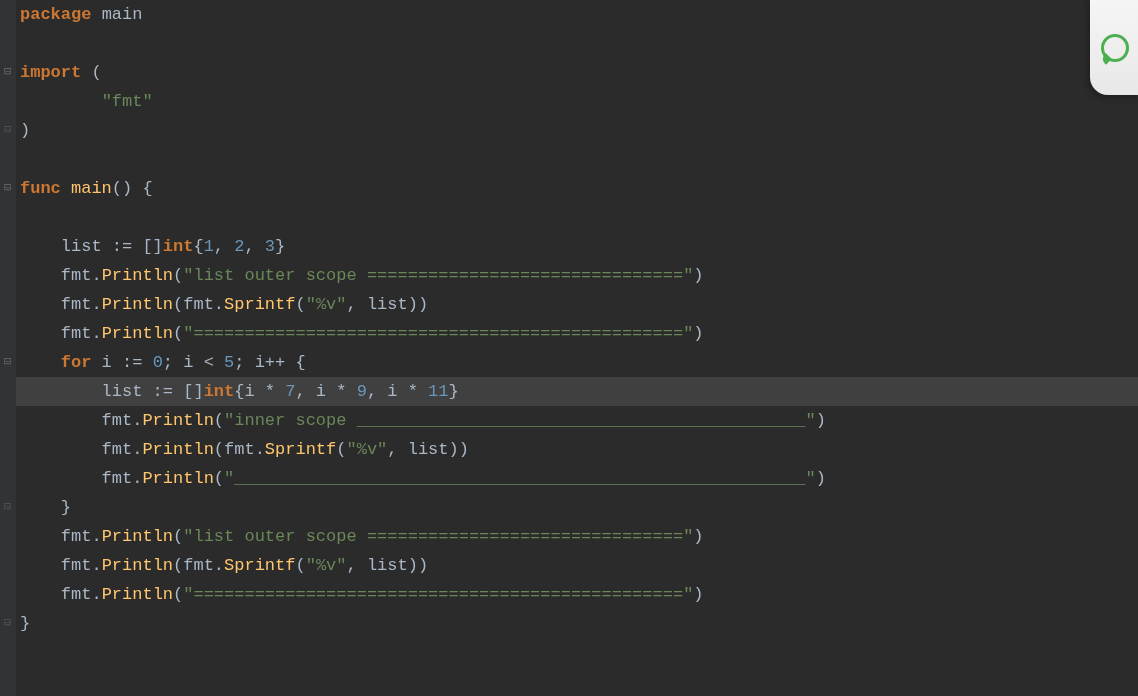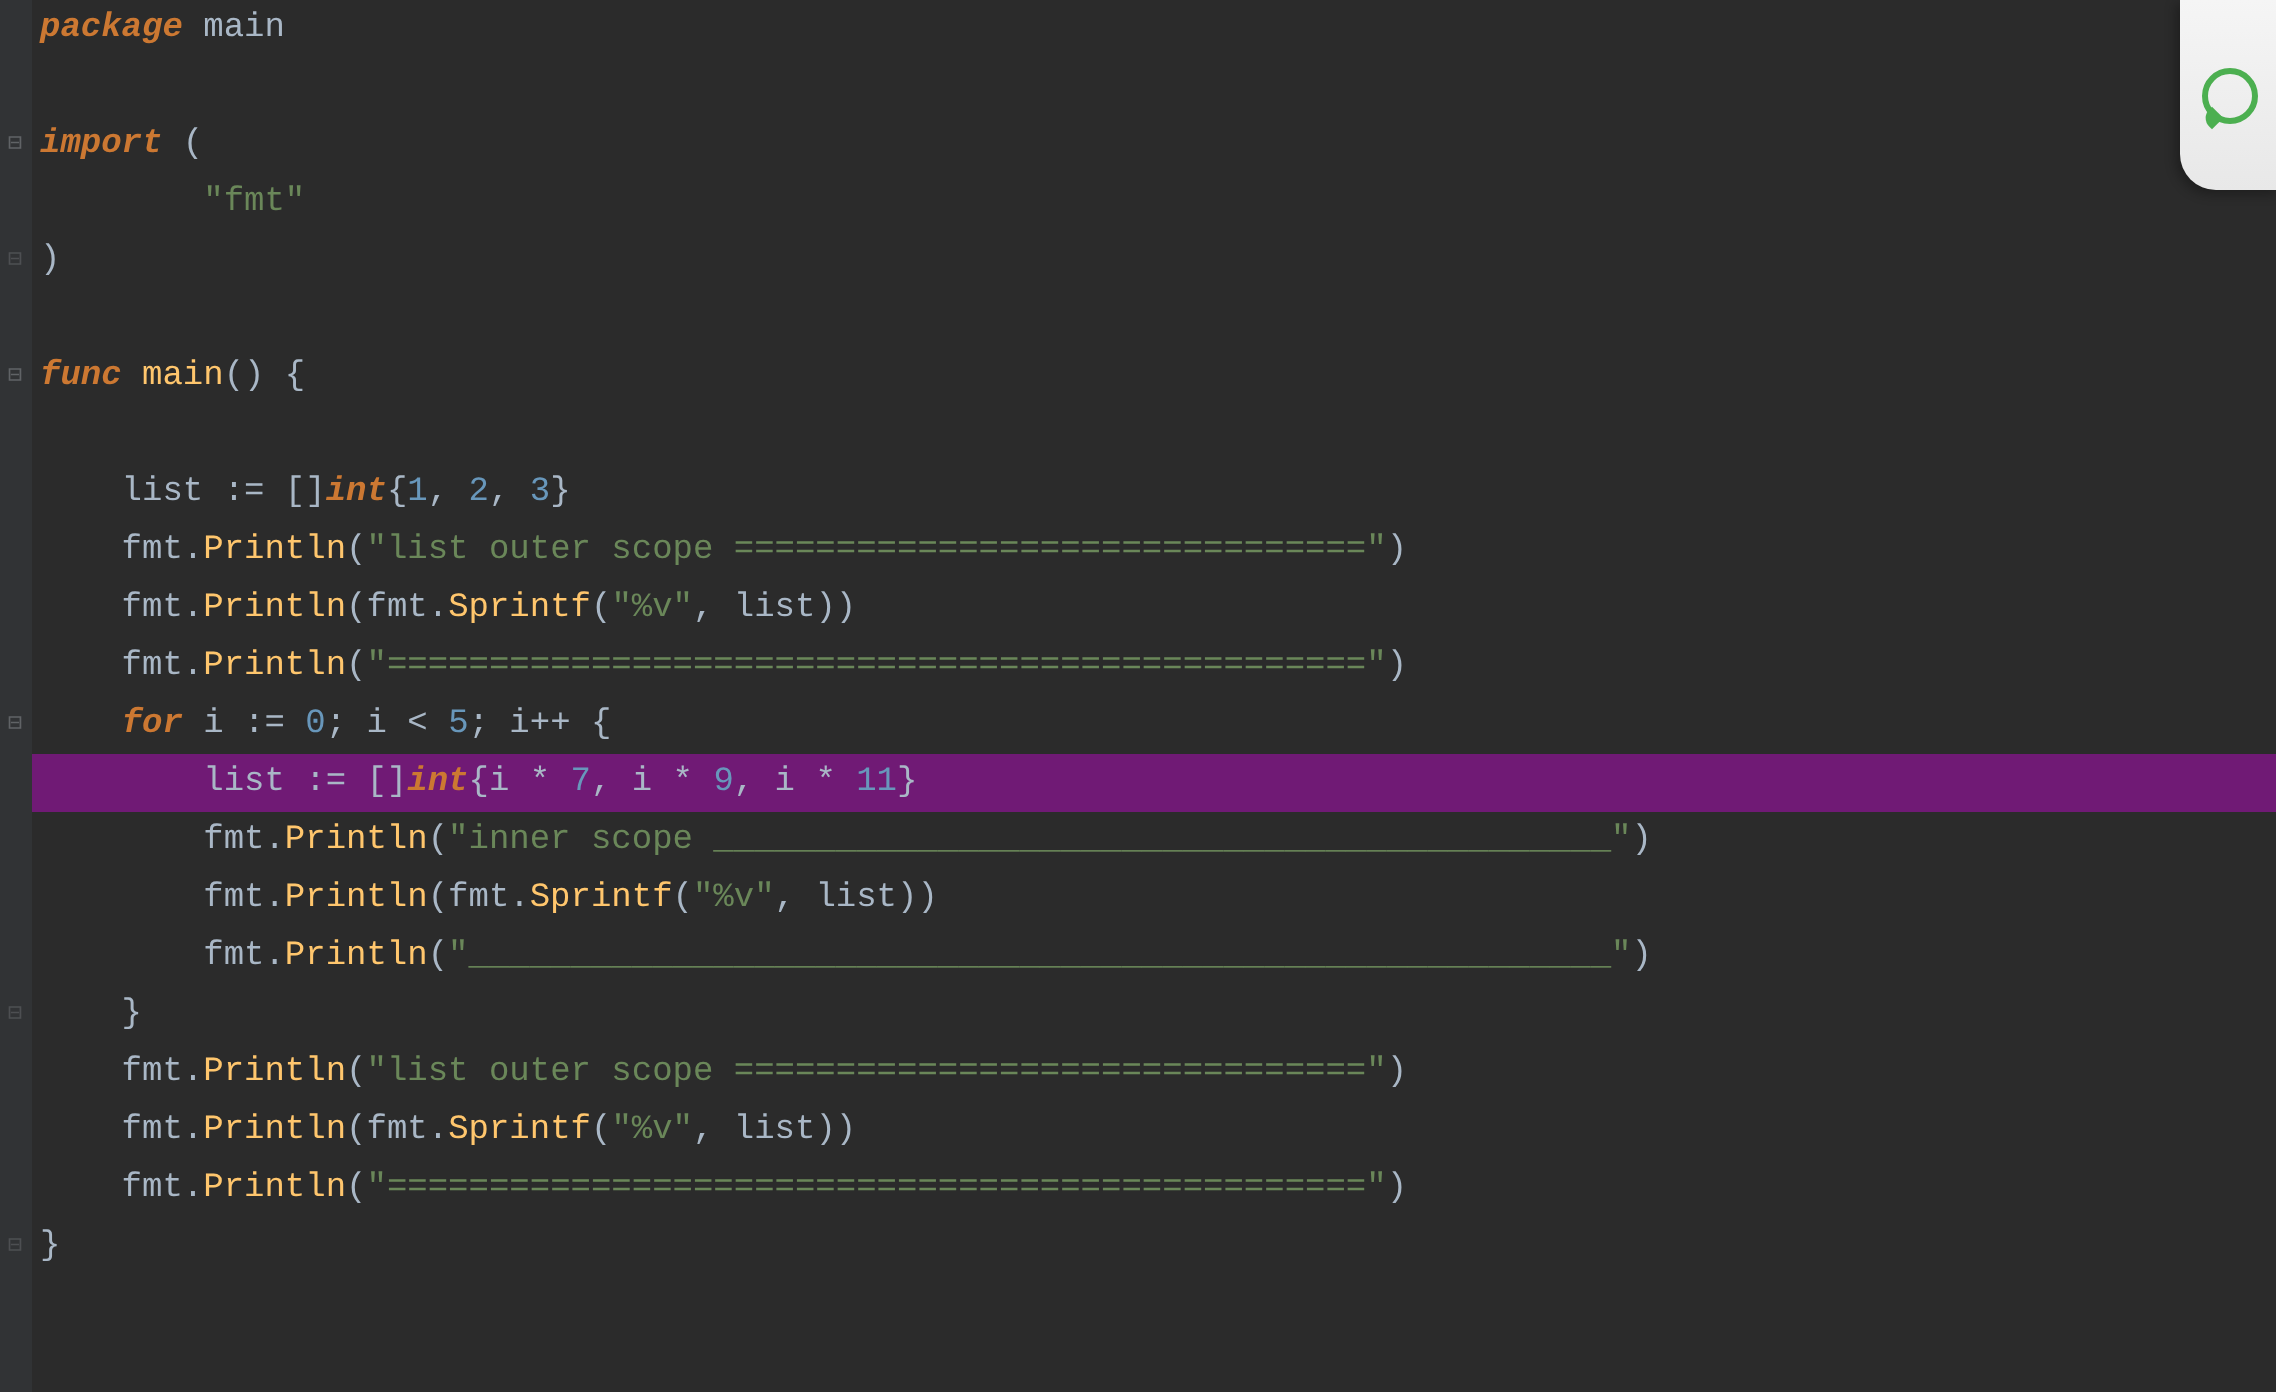--- a/index.html
+++ b/index.html
@@ -36,22 +36,22 @@
     .fold.end::before { content: "⊟"; font-size: 12px; opacity: 0.6; }
     .code {
       position: absolute;
       left: 16px;
       top: 0;
       right: 0;
       white-space: pre;
       padding-top: 0;
     }
     .line { padding-left: 4px; height: 29px; }
-    .line.hl { background: #701a75; }
-    .kw { color: #cc7832; font-weight: bold; font-style: italic; }
+    .line.hl { background: #404040; }
+    .kw { color: #cc7832; font-weight: bold; }
     .ident { color: #a9b7c6; }
     .fn { color: #ffc66d; }
     .str { color: #6a8759; }
     .num { color: #6897bb; }
     
     .sidebar-widget {
       position: absolute;
       right: -2px;
       top: 0;
       width: 50px;

